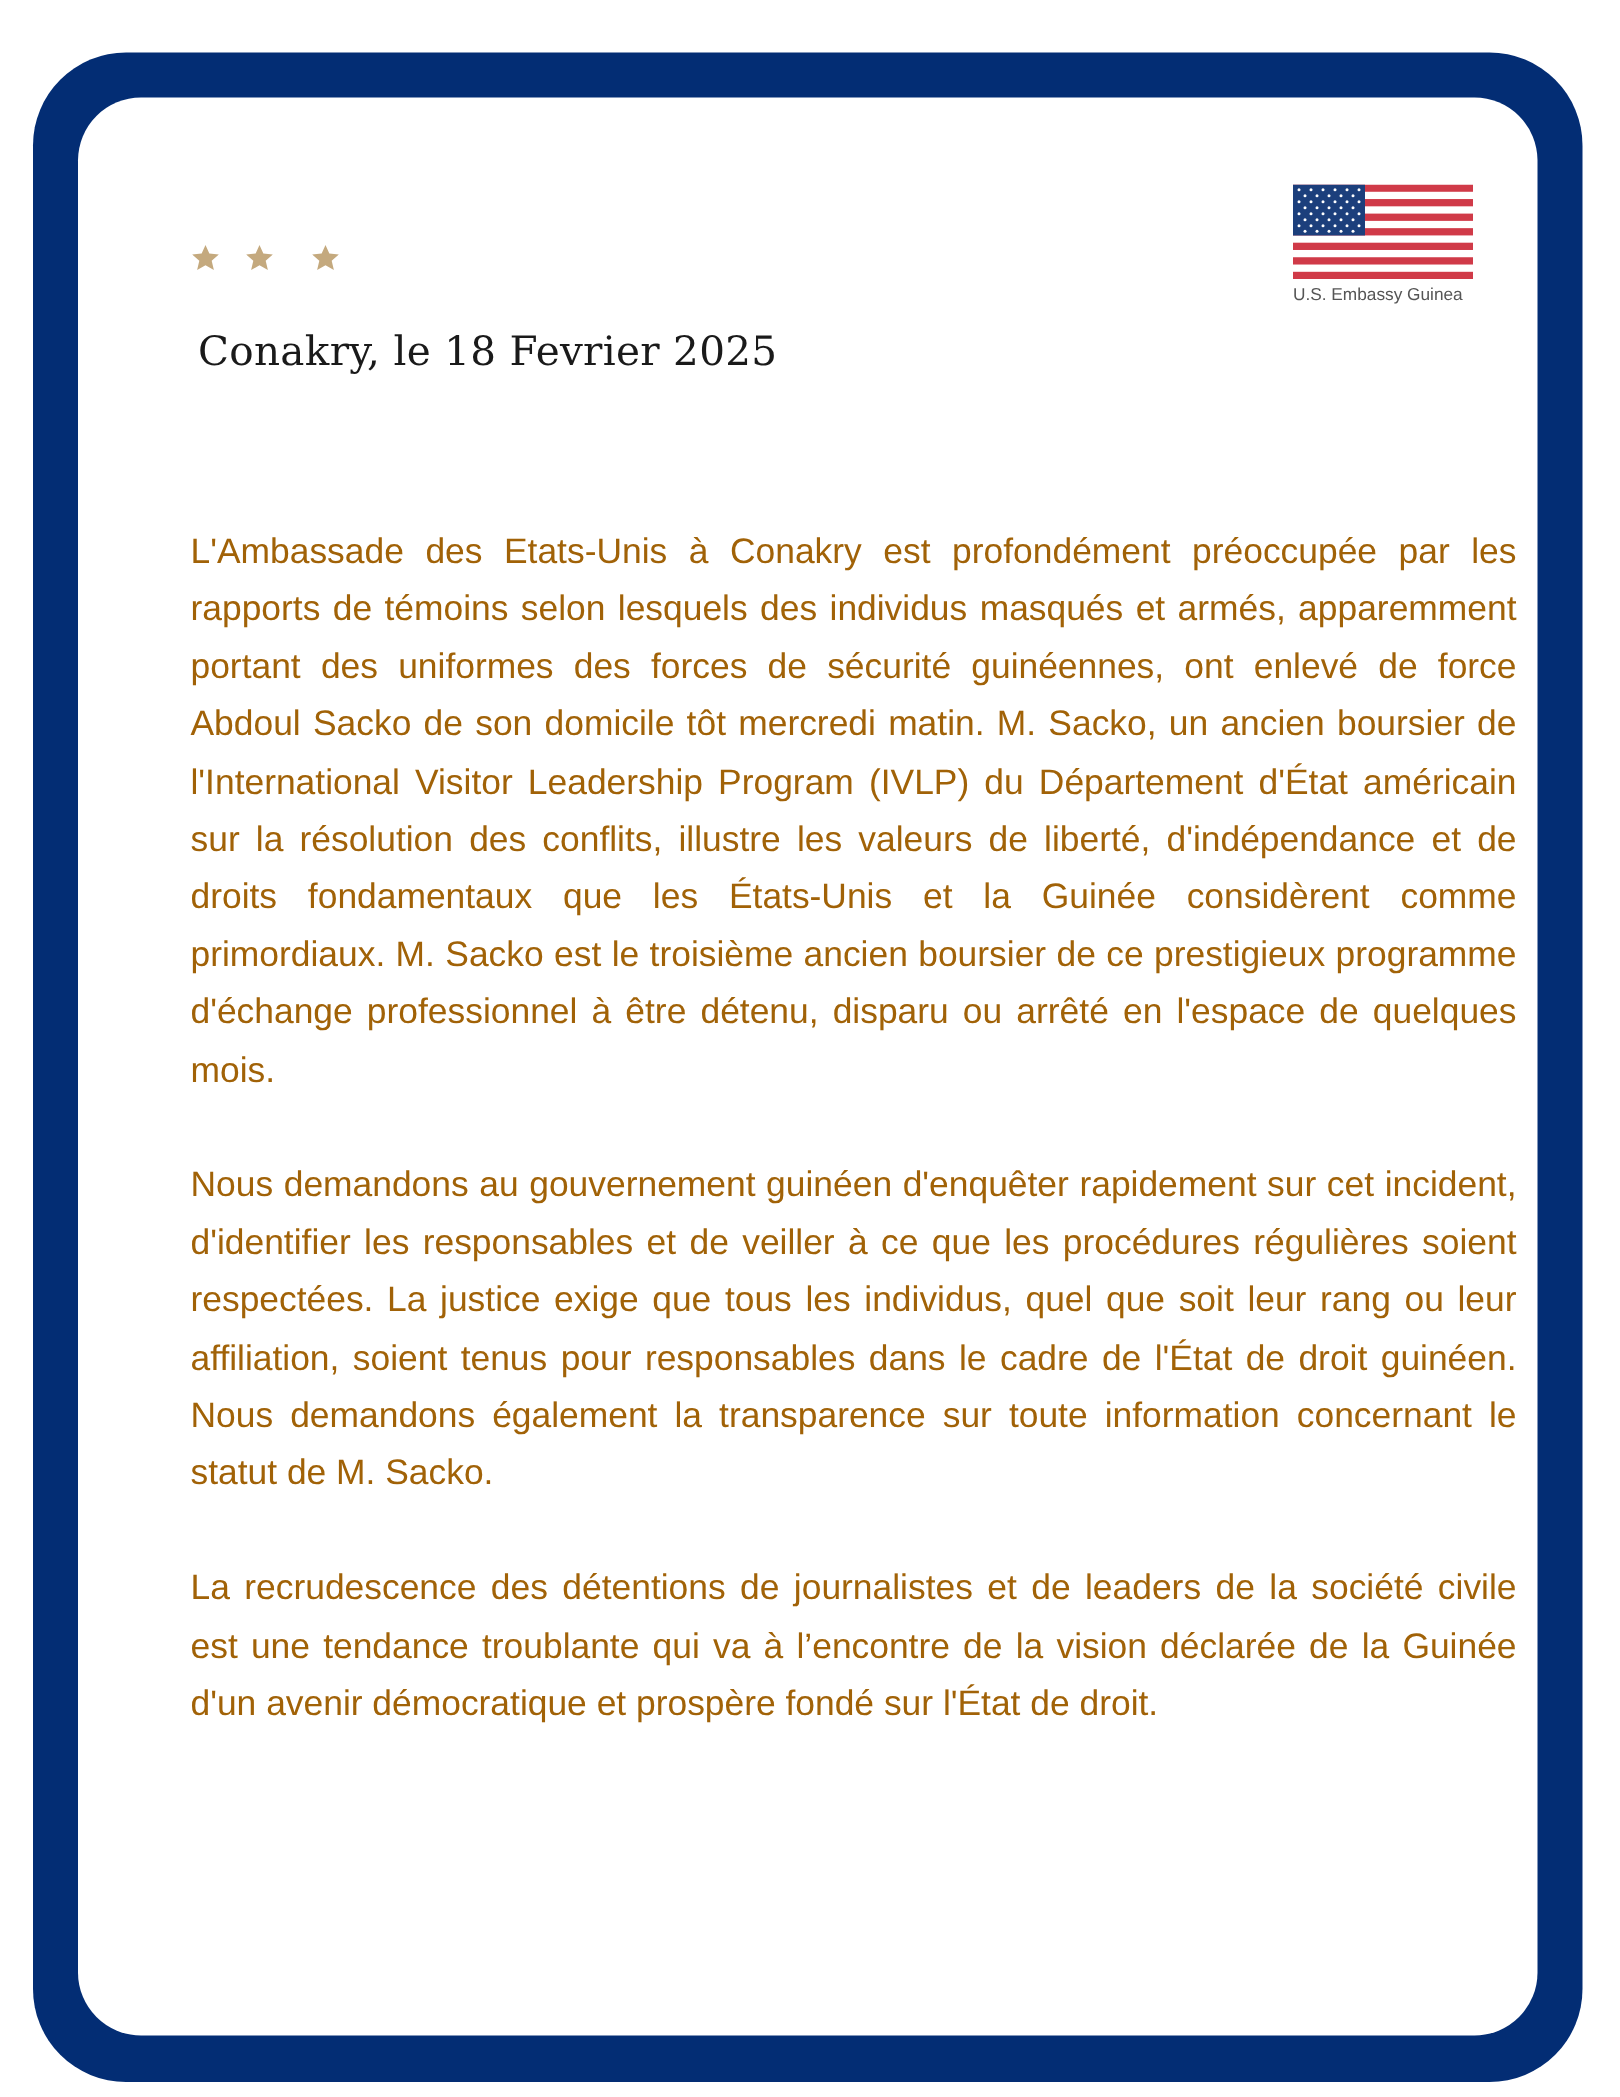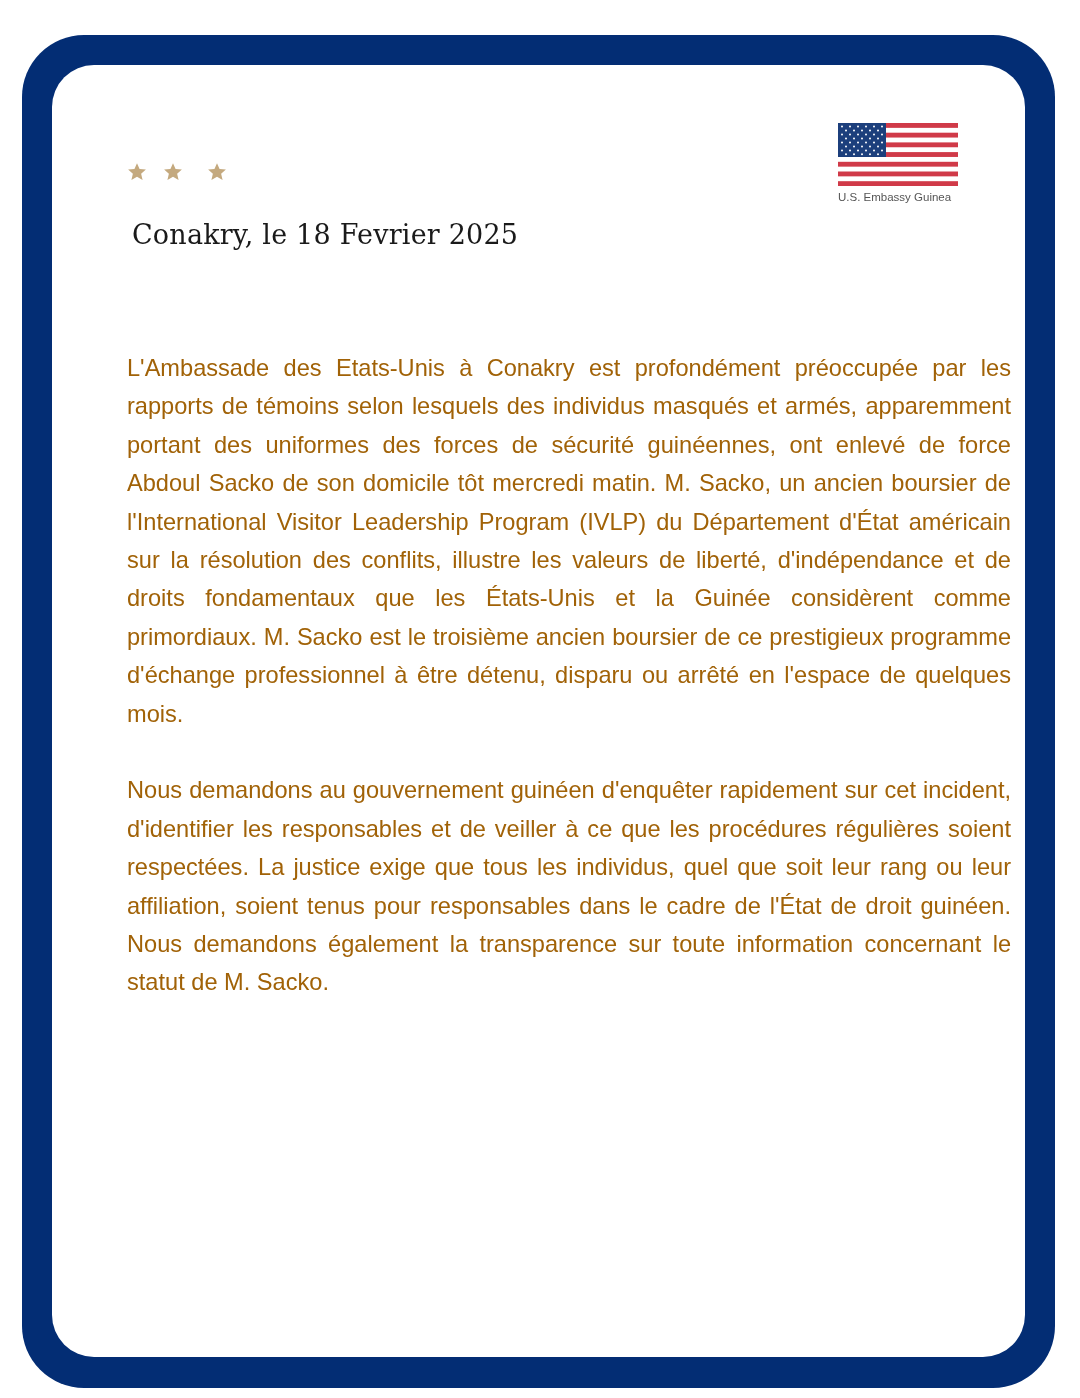--- a/index.html
+++ b/index.html
@@ -14,21 +14,21 @@
   }
   .stars { position:absolute; left:74px; top:96px; display:flex; gap:0; }
   .star { width:22px; height:22px; color:#c4a97e; display:block; }
   .stars .star:nth-child(1){ margin-right:14px; }
   .stars .star:nth-child(2){ margin-right:22px; }
   .date {
     position:absolute; left:80px; top:154px;
     font-family:"DejaVu Serif", serif; font-size:27px; color:#1a1a1a; letter-spacing:0.2px;
     font-weight:normal;
   }
-  .logo { position:absolute; left:786px; top:58px; width:122px; }
+  .logo { position:absolute; left:810px; top:58px; width:122px; }
   .flag { display:block; width:120px; height:63px; }
   .logo-caption {
     display:block; margin-top:5px; font-family:"Liberation Sans", sans-serif;
     font-size:11.5px; color:#555; white-space:nowrap;
   }
   .body {
     position:absolute; left:75px; top:258px; width:884px;
     font-family:Liberation Sans, sans-serif; font-size:23.6px; line-height:38.4px;
     color:#a16207; text-align:justify; hyphens:none;margin-top:26px;
   }
@@ -114,16 +114,17 @@
             <circle cx="32" cy="31.2" r="1"></circle>
             <circle cx="40" cy="31.2" r="1"></circle>
         </g>
       </svg>
       <span class="logo-caption">U.S. Embassy Guinea</span>
     </div>
 
     <div class="body">
       <p>L'Ambassade des Etats-Unis à Conakry est profondément préoccupée par les rapports de témoins selon lesquels des individus masqués et armés, apparemment portant des uniformes des forces de sécurité guinéennes, ont enlevé de force Abdoul Sacko de son domicile tôt mercredi matin. M. Sacko, un ancien boursier de l'International Visitor Leadership Program (IVLP) du Département d'État américain sur la résolution des conflits, illustre les valeurs de liberté, d'indépendance et de droits fondamentaux que les États-Unis et la Guinée considèrent comme primordiaux. M. Sacko est le troisième ancien boursier de ce prestigieux programme d'échange professionnel à être détenu, disparu ou arrêté en l'espace de quelques mois.</p>
       <p class="gap">Nous demandons au gouvernement guinéen d'enquêter rapidement sur cet incident, d'identifier les responsables et de veiller à ce que les procédures régulières soient respectées. La justice exige que tous les individus, quel que soit leur rang ou leur affiliation, soient tenus pour responsables dans le cadre de l'État de droit guinéen. Nous demandons également la transparence sur toute information concernant le statut de M. Sacko.</p>
+      <p class="gap">La recrudescence des détentions de journalistes et de leaders de la société civile est une tendance troublante qui va à l’encontre de la vision déclarée de la Guinée d'un avenir démocratique et prospère fondé sur l'État de droit.</p>
     </div>
 
   </div>
 </div>
 
 </body></html>

